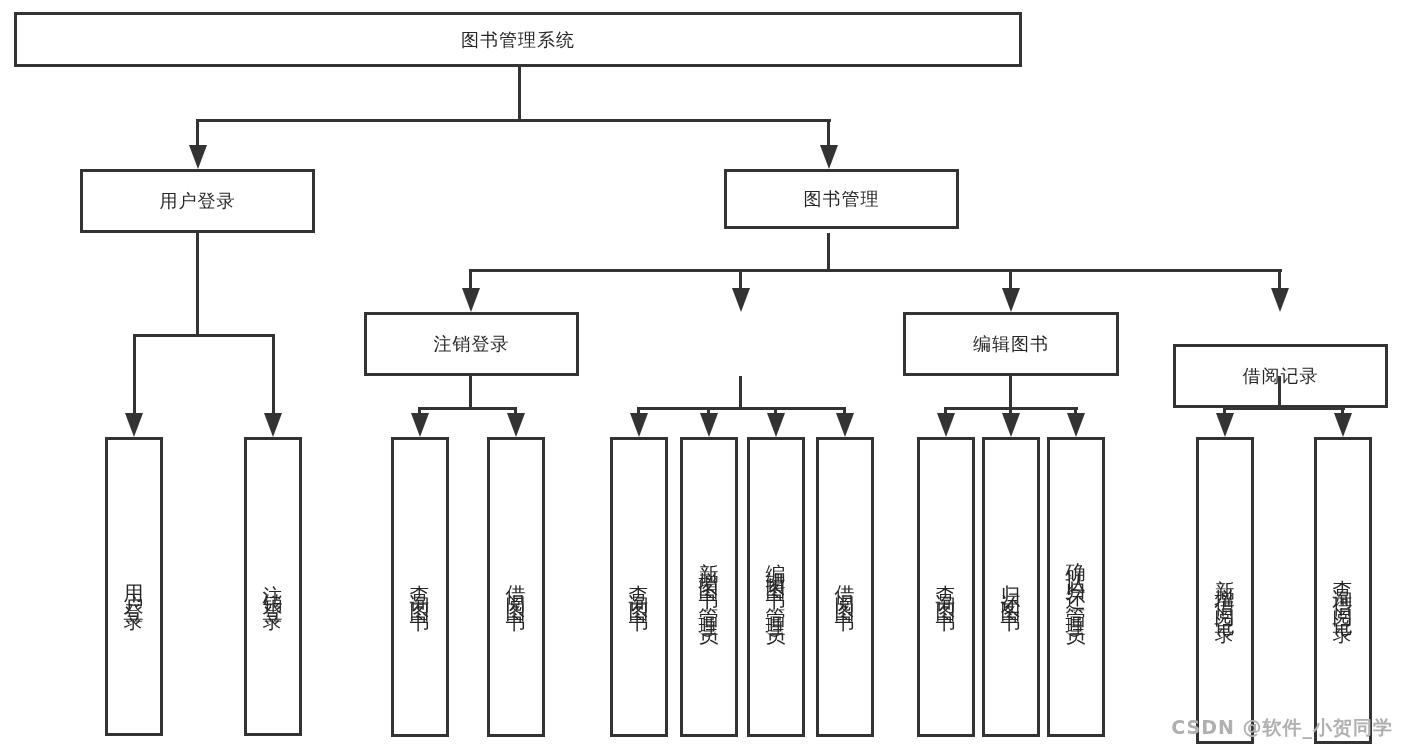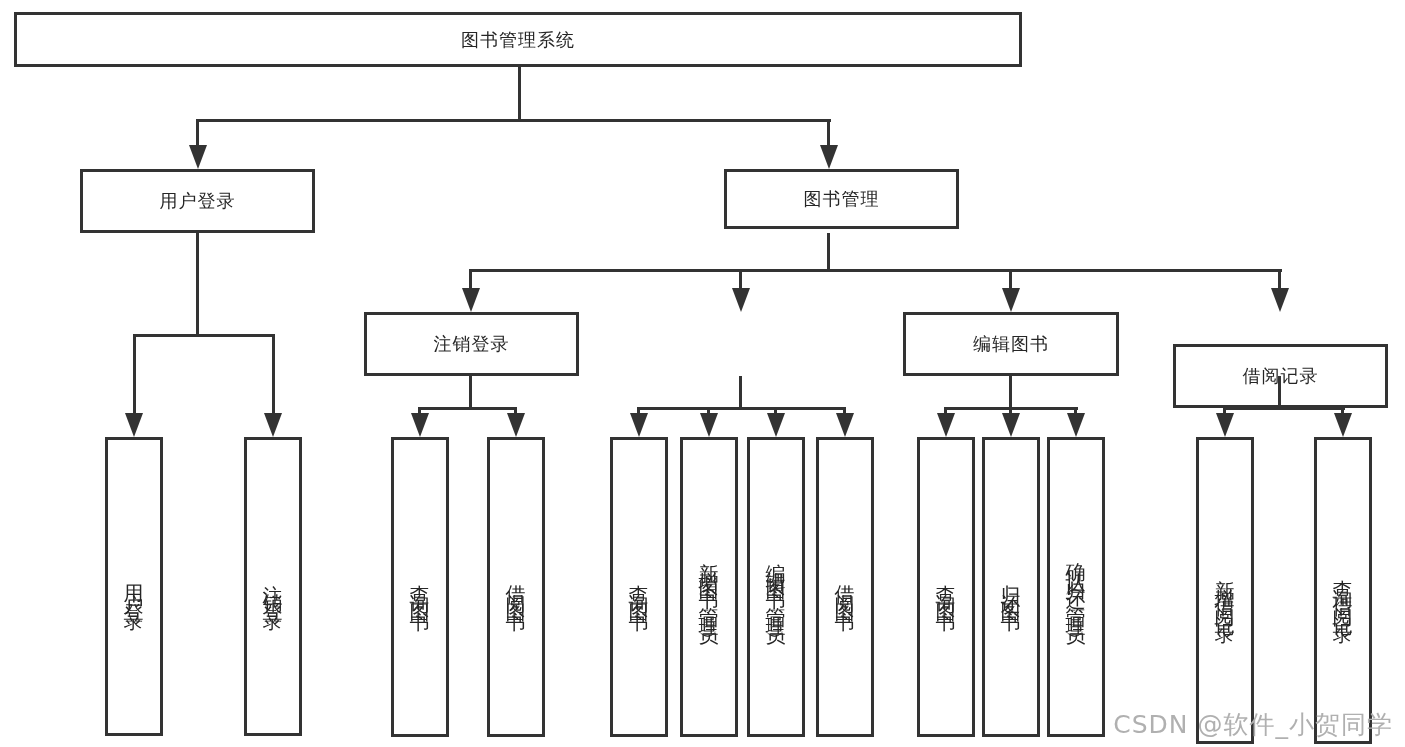--- a/index.html
+++ b/index.html
@@ -43,25 +43,26 @@
     position: absolute;
     width: 0; height: 0;
     border-left: 9px solid transparent;
     border-right: 9px solid transparent;
     border-top: 24px solid var(--line);
   }
   .watermark {
     position: absolute;
     right: 12px;
     bottom: 6px;
-    font-size: 25px;
+    font-size: 19px;
     color: var(--wm);
     z-index: 6;
     letter-spacing: 1px;
     white-space: nowrap;
+    font-weight: bold;
   }
 </style>
 </head>
 <body>
 
 <div class="stage">
 
   <div class="node hlabel" style="left:14px;top:12px;width:1008px;height:55px;">图书管理系统</div>
 
   <div class="v" style="left:518px;top:67px;height:54px;"></div>

